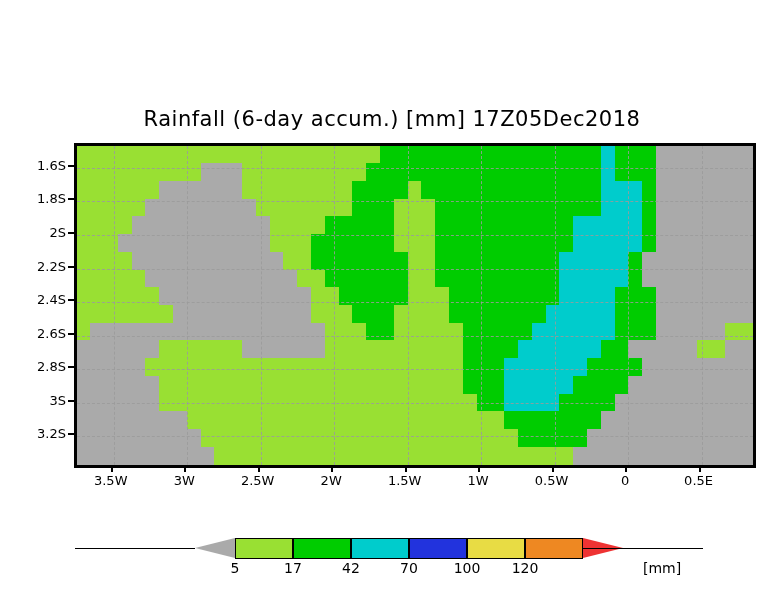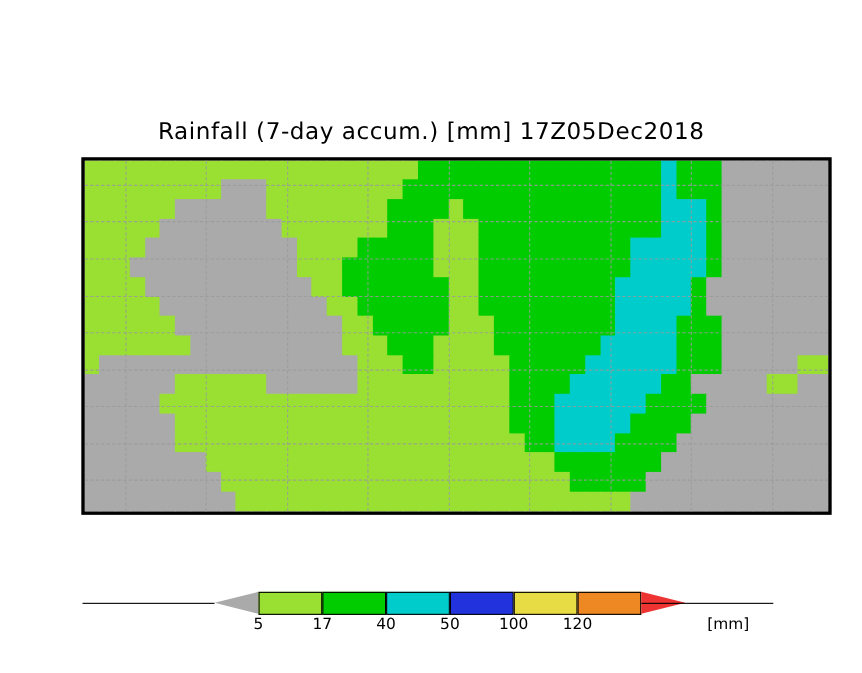--- a/index.html
+++ b/index.html
@@ -165,21 +165,21 @@
     top: 10px;
     height: 0;
     border-top: 1.5px solid #000000;
   }
 </style>
 </head>
 <body>
 
 <div id="figure">
 
-  <div class="chart-title">Rainfall (7-day accum.) [mm] 17Z05Dec2018</div>
+  <div class="chart-title">Rainfall (6-day accum.) [mm] 17Z05Dec2018</div>
 
   <div class="plot-frame">
     <div class="plot-inner" id="plot-inner">
         <div class="cell" style="left: -0.5px; top: -0.5px; width: 14.7959px; height: 18.7222px; background: rgb(153, 224, 51);"></div>
         <div class="cell" style="left: 13.2959px; top: -0.5px; width: 14.7959px; height: 18.7222px; background: rgb(153, 224, 51);"></div>
         <div class="cell" style="left: 27.0918px; top: -0.5px; width: 14.7959px; height: 18.7222px; background: rgb(153, 224, 51);"></div>
         <div class="cell" style="left: 40.8878px; top: -0.5px; width: 14.7959px; height: 18.7222px; background: rgb(153, 224, 51);"></div>
         <div class="cell" style="left: 54.6837px; top: -0.5px; width: 14.7959px; height: 18.7222px; background: rgb(153, 224, 51);"></div>
         <div class="cell" style="left: 68.4796px; top: -0.5px; width: 14.7959px; height: 18.7222px; background: rgb(153, 224, 51);"></div>
         <div class="cell" style="left: 82.2755px; top: -0.5px; width: 14.7959px; height: 18.7222px; background: rgb(153, 224, 51);"></div>
@@ -1072,32 +1072,72 @@
         <div class="gridline-h" style="top: 88.9842px;"></div>
         <div class="gridline-h" style="top: 122.563px;"></div>
         <div class="gridline-h" style="top: 156.142px;"></div>
         <div class="gridline-h" style="top: 189.721px;"></div>
         <div class="gridline-h" style="top: 223.3px;"></div>
         <div class="gridline-h" style="top: 256.879px;"></div>
         <div class="gridline-h" style="top: 290.458px;"></div>
       </div>
   </div>
 
+  <div class="ytick-wrap" id="ytick-wrap">
+      <div class="ytick-label" style="top: 21.8263px;">1.6S</div>
+      <div class="ytick-mark" style="top: 21.8263px;"></div>
+      <div class="ytick-label" style="top: 55.4053px;">1.8S</div>
+      <div class="ytick-mark" style="top: 55.4053px;"></div>
+      <div class="ytick-label" style="top: 88.9842px;">2S</div>
+      <div class="ytick-mark" style="top: 88.9842px;"></div>
+      <div class="ytick-label" style="top: 122.563px;">2.2S</div>
+      <div class="ytick-mark" style="top: 122.563px;"></div>
+      <div class="ytick-label" style="top: 156.142px;">2.4S</div>
+      <div class="ytick-mark" style="top: 156.142px;"></div>
+      <div class="ytick-label" style="top: 189.721px;">2.6S</div>
+      <div class="ytick-mark" style="top: 189.721px;"></div>
+      <div class="ytick-label" style="top: 223.3px;">2.8S</div>
+      <div class="ytick-mark" style="top: 223.3px;"></div>
+      <div class="ytick-label" style="top: 256.879px;">3S</div>
+      <div class="ytick-mark" style="top: 256.879px;"></div>
+      <div class="ytick-label" style="top: 290.458px;">3.2S</div>
+      <div class="ytick-mark" style="top: 290.458px;"></div>
+    </div>
+  <div class="xtick-wrap" id="xtick-wrap">
+      <div class="xtick-label" style="left: 36.7391px;">3.5W</div>
+      <div class="xtick-mark" style="left: 36.7391px;"></div>
+      <div class="xtick-label" style="left: 110.217px;">3W</div>
+      <div class="xtick-mark" style="left: 110.217px;"></div>
+      <div class="xtick-label" style="left: 183.696px;">2.5W</div>
+      <div class="xtick-mark" style="left: 183.696px;"></div>
+      <div class="xtick-label" style="left: 257.174px;">2W</div>
+      <div class="xtick-mark" style="left: 257.174px;"></div>
+      <div class="xtick-label" style="left: 330.652px;">1.5W</div>
+      <div class="xtick-mark" style="left: 330.652px;"></div>
+      <div class="xtick-label" style="left: 404.13px;">1W</div>
+      <div class="xtick-mark" style="left: 404.13px;"></div>
+      <div class="xtick-label" style="left: 477.609px;">0.5W</div>
+      <div class="xtick-mark" style="left: 477.609px;"></div>
+      <div class="xtick-label" style="left: 551.087px;">0</div>
+      <div class="xtick-mark" style="left: 551.087px;"></div>
+      <div class="xtick-label" style="left: 624.565px;">0.5E</div>
+      <div class="xtick-mark" style="left: 624.565px;"></div>
+    </div>
 
   <div class="colorbar" id="colorbar">
       <div class="cb-arrow cb-arrow-left" style="left: 40px;"></div>
       <div class="cb-spike" style="left: -80px; width: 120px;"></div>
       <div class="cb-box" style="left: 80px; width: 58px; background: rgb(153, 224, 51);"></div>
       <div class="cb-tick-label" style="left: 80px;">5</div>
       <div class="cb-box" style="left: 138px; width: 58px; background: rgb(0, 204, 0);"></div>
       <div class="cb-tick-label" style="left: 138px;">17</div>
       <div class="cb-box" style="left: 196px; width: 58px; background: rgb(0, 204, 204);"></div>
-      <div class="cb-tick-label" style="left: 196px;">40</div>
+      <div class="cb-tick-label" style="left: 196px;">42</div>
       <div class="cb-box" style="left: 254px; width: 58px; background: rgb(34, 51, 221);"></div>
-      <div class="cb-tick-label" style="left: 254px;">50</div>
+      <div class="cb-tick-label" style="left: 254px;">70</div>
       <div class="cb-box" style="left: 312px; width: 58px; background: rgb(232, 220, 68);"></div>
       <div class="cb-tick-label" style="left: 312px;">100</div>
       <div class="cb-box" style="left: 370px; width: 58px; background: rgb(238, 136, 34);"></div>
       <div class="cb-tick-label" style="left: 370px;">120</div>
       <div class="cb-arrow cb-arrow-right" style="left: 428px;"></div>
       <div class="cb-spike" style="left: 428px; width: 120px;"></div>
       <div class="cb-unit" style="left: 488px;">[mm]</div>
     </div>
 
 </div>

